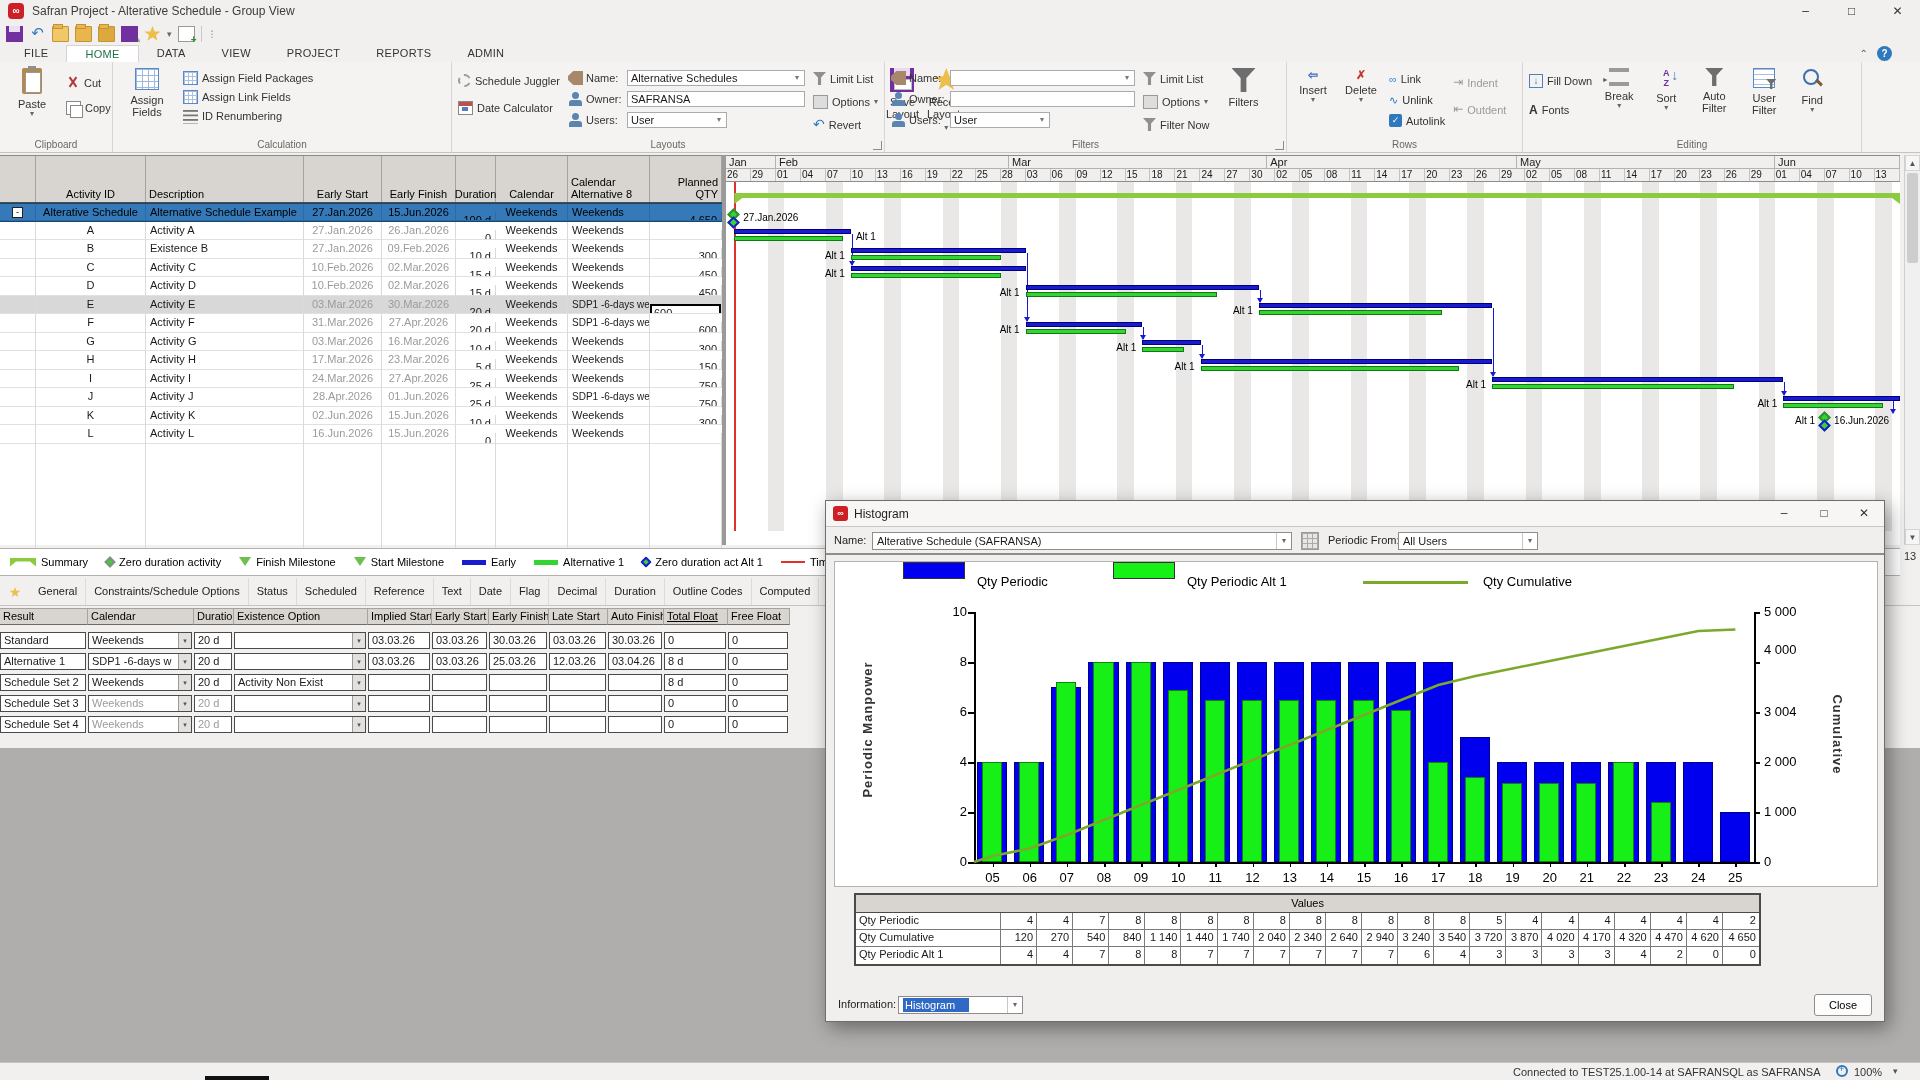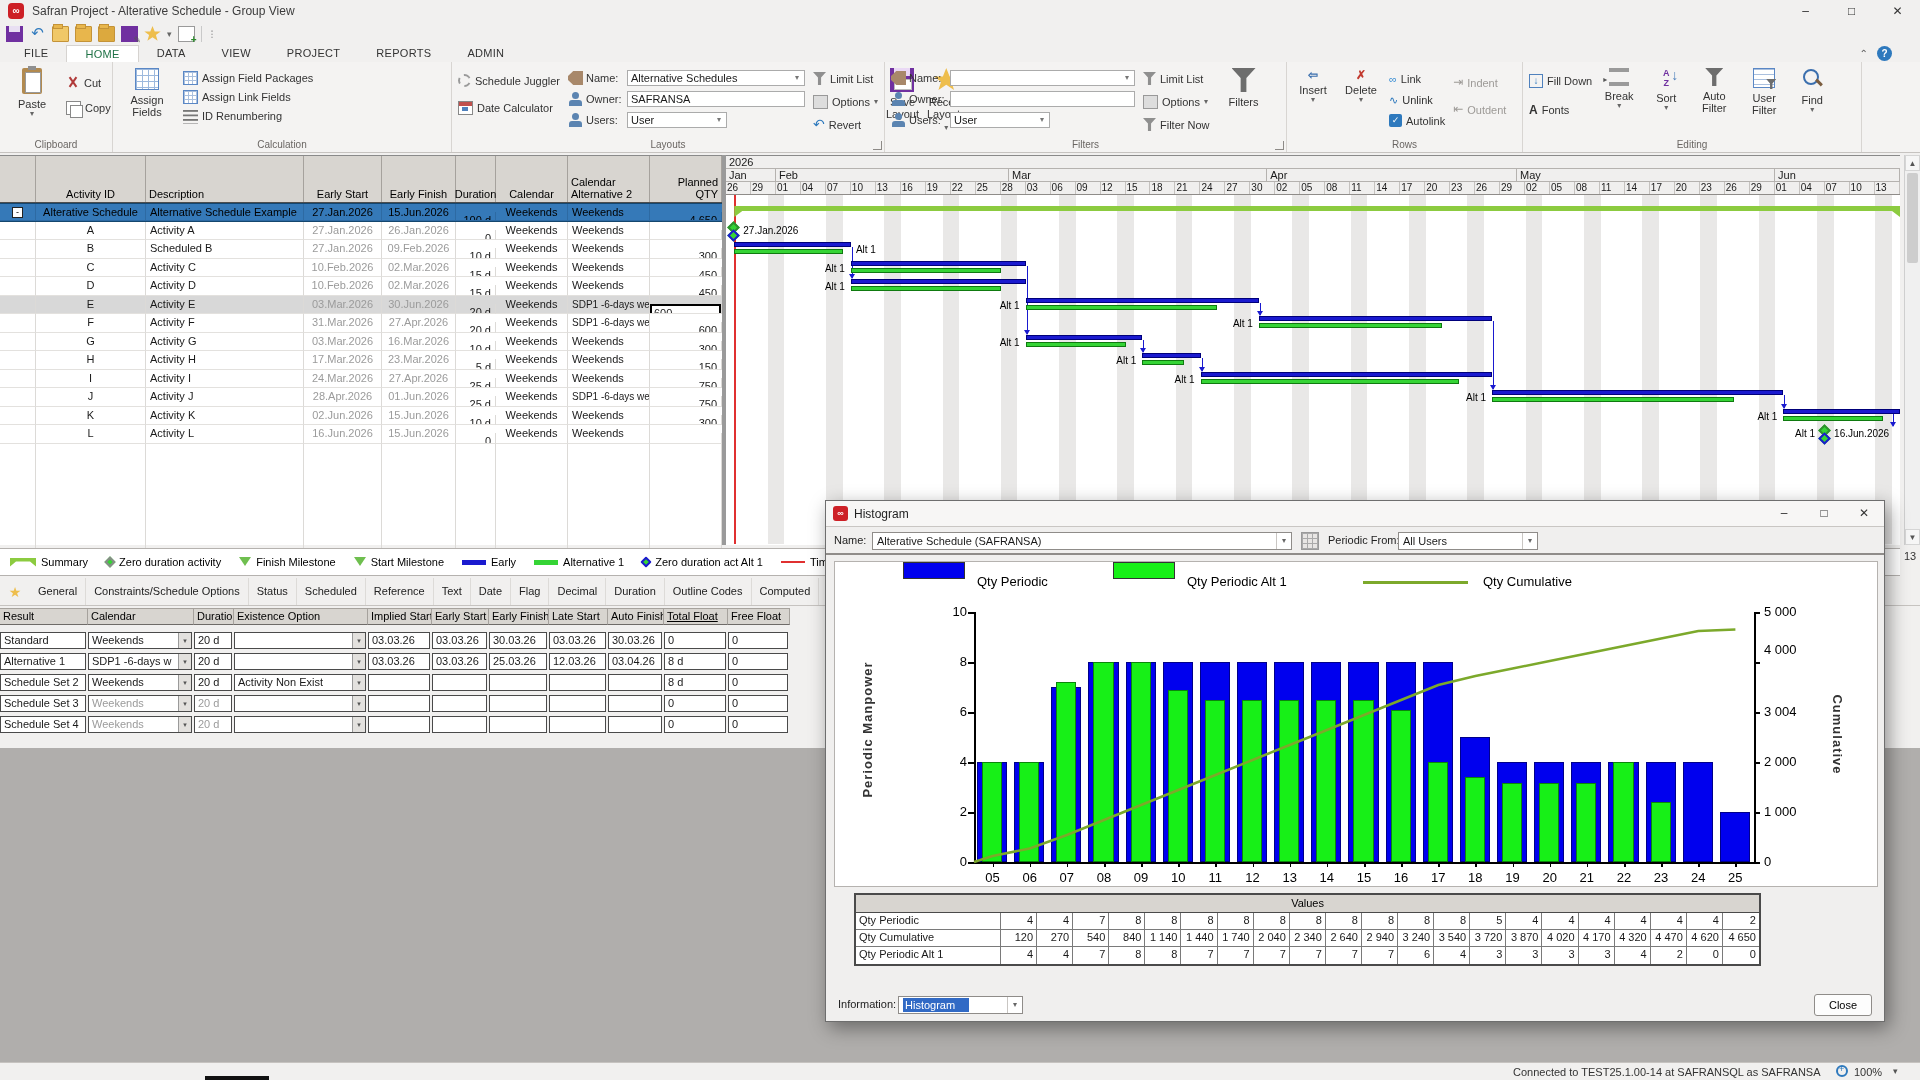--- a/index.html
+++ b/index.html
@@ -484,21 +484,21 @@
 
   <div id="act-area">
     <div id="act-header">
         <div class="ah c" style="width: 36px;"></div>
         <div class="ah c" style="width: 110px;">Activity ID</div>
         <div class="ah l" style="width: 158px;">Description</div>
         <div class="ah c" style="width: 78px;">Early Start</div>
         <div class="ah c" style="width: 74px;">Early Finish</div>
         <div class="ah c" style="width: 40px;">Duration</div>
         <div class="ah c" style="width: 72px;">Calendar</div>
-        <div class="ah l" style="width: 82px;">Calendar Alternative 2</div>
+        <div class="ah l" style="width: 82px;">Calendar Alternative 8</div>
         <div class="ah r" style="width: 72px;">Planned QTY</div>
       </div>
     <div id="act-body">
         <div class="arow sel">
           <div class="acell c" style="width: 36px; padding: 0px;">
             <div class="collapse-box">-</div>
           </div>
           <div class="acell c" style="width: 110px;">Alterative Schedule</div>
           <div class="acell l" style="width: 158px;">Alternative Schedule Example</div>
           <div class="acell c" style="width: 78px;">27.Jan.2026</div>
@@ -515,21 +515,21 @@
           <div class="acell c graytx" style="width: 78px;">27.Jan.2026</div>
           <div class="acell c graytx" style="width: 74px;">26.Jan.2026</div>
           <div class="acell r" style="width: 40px;">0</div>
           <div class="acell c" style="width: 72px;">Weekends</div>
           <div class="acell l" style="width: 82px; font-size: 11px;">Weekends</div>
           <div class="acell r" style="width: 72px; padding: 0px 4px;"></div>
         </div>
         <div class="arow">
           <div class="acell c" style="width: 36px; padding: 0px;"></div>
           <div class="acell c" style="width: 110px;">B</div>
-          <div class="acell l" style="width: 158px;">Scheduled B</div>
+          <div class="acell l" style="width: 158px;">Existence B</div>
           <div class="acell c graytx" style="width: 78px;">27.Jan.2026</div>
           <div class="acell c graytx" style="width: 74px;">09.Feb.2026</div>
           <div class="acell r" style="width: 40px;">10 d</div>
           <div class="acell c" style="width: 72px;">Weekends</div>
           <div class="acell l" style="width: 82px; font-size: 11px;">Weekends</div>
           <div class="acell r" style="width: 72px; padding: 0px 4px;">300</div>
         </div>
         <div class="arow">
           <div class="acell c" style="width: 36px; padding: 0px;"></div>
           <div class="acell c" style="width: 110px;">C</div>
@@ -550,21 +550,21 @@
           <div class="acell r" style="width: 40px;">15 d</div>
           <div class="acell c" style="width: 72px;">Weekends</div>
           <div class="acell l" style="width: 82px; font-size: 11px;">Weekends</div>
           <div class="acell r" style="width: 72px; padding: 0px 4px;">450</div>
         </div>
         <div class="arow cur">
           <div class="acell c" style="width: 36px; padding: 0px;"></div>
           <div class="acell c" style="width: 110px;">E</div>
           <div class="acell l" style="width: 158px;">Activity E</div>
           <div class="acell c graytx" style="width: 78px;">03.Mar.2026</div>
-          <div class="acell c graytx" style="width: 74px;">30.Jun.2026</div>
+          <div class="acell c graytx" style="width: 74px;">30.Mar.2026</div>
           <div class="acell r" style="width: 40px;">20 d</div>
           <div class="acell c" style="width: 72px;">Weekends</div>
           <div class="acell l" style="width: 82px; font-size: 10px;">SDP1 -6-days week</div>
           <div class="acell r" style="width: 72px; padding: 0px;">
             <div class="editbox">600</div>
           </div>
         </div>
         <div class="arow">
           <div class="acell c" style="width: 36px; padding: 0px;"></div>
           <div class="acell c" style="width: 110px;">F</div>
@@ -706,21 +706,20 @@
           <div class="acell" style="width: 40px; border-bottom: none;"></div>
           <div class="acell" style="width: 72px; border-bottom: none;"></div>
           <div class="acell" style="width: 82px; border-bottom: none;"></div>
           <div class="acell" style="width: 72px; border-bottom: none;"></div>
         </div>
       </div>
   </div>
   <div id="splitter"></div>
 
   <div id="gantt">
-    <div id="g-year">2026</div>
     <div id="g-months">
         <div class="g-month" style="width: 49.9572px; flex: 0 0 auto;">Jan</div>
         <div class="g-month" style="width: 233.134px; flex: 0 0 auto;">Feb</div>
         <div class="g-month" style="width: 258.112px; flex: 0 0 auto;">Mar</div>
         <div class="g-month" style="width: 249.786px; flex: 0 0 auto;">Apr</div>
         <div class="g-month" style="width: 258.112px; flex: 0 0 auto;">May</div>
         <div class="g-month" style="width: 124.893px; flex: 0 0 auto;">Jun</div>
       </div>
     <div id="g-days">
         <div class="g-day" style="width: 24.9786px;">26</div>

